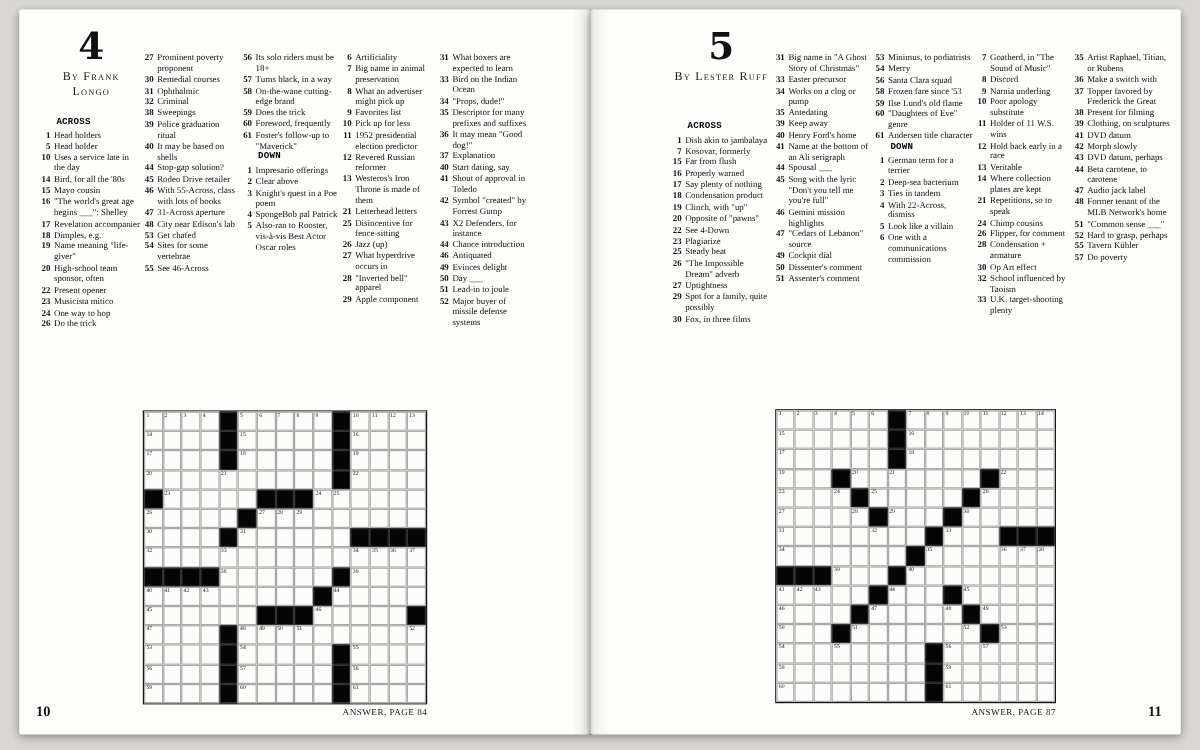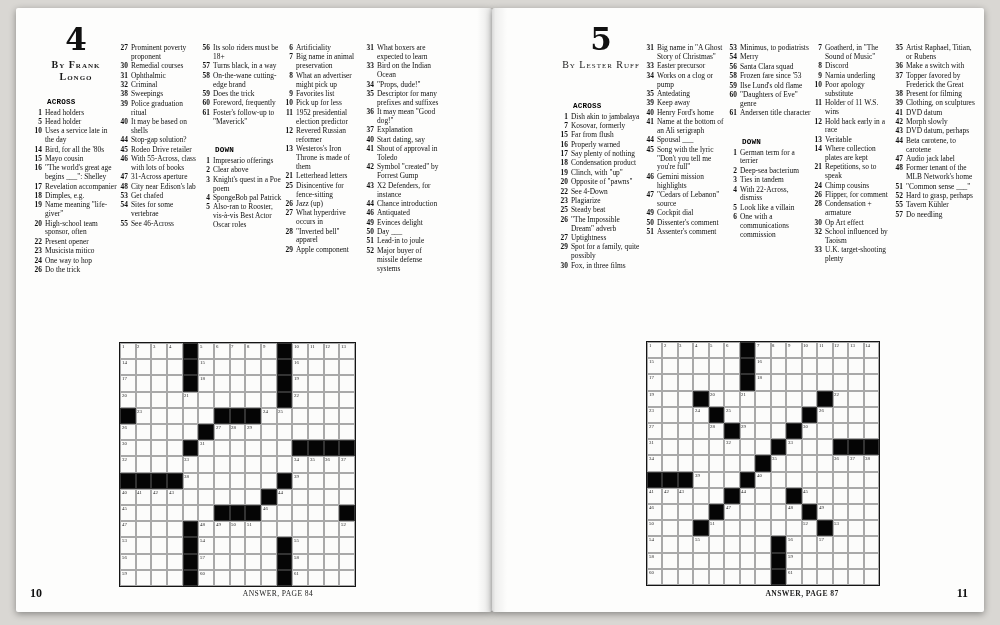--- a/index.html
+++ b/index.html
@@ -9,43 +9,43 @@
   .page-left { left:16px; width:476px; }
   .page-right { left:492px; width:492px; }
   .spine { position:absolute; left:477px; top:8px; width:30px; height:604px;
     background:linear-gradient(90deg, rgba(0,0,0,0) 0%, rgba(0,0,0,.07) 40%, rgba(0,0,0,.14) 50%, rgba(0,0,0,.06) 62%, rgba(0,0,0,0) 100%); }
   .abs { position:absolute; }
   .pz-header { text-align:center; }
   .pz-num { font-size:31px; font-weight:bold; line-height:30px; font-family:"DejaVu Serif", serif; color:#111; }
   .pz-by { margin-top:5px; font-variant:small-caps; letter-spacing:1px; font-size:10px; line-height:11.5px; color:#1a1a1a; }
   .clue-col { font-size:7.4px; line-height:1.2; color:#101010; }
   .list-label { font-family:Liberation Mono, monospace; font-weight:bold; font-size:7.6px; letter-spacing:.2px; margin:2px 0 1.5px 14px; color:#000; }
-  .list-label.mt { margin-top:20px; }
+  .list-label.mt { margin-top:1px; }
   .clue { display:flex; margin-bottom:.5px; }
   .cn { width:12px; min-width:12px; text-align:right; font-weight:bold; padding-right:3px; }
   .ct { flex:1; }
   .xw-grid { display:grid; border:1.6px solid #151515; background:#fff; }
   .cell { position:relative; border:0.5px solid #a9a9a9; background:#fcfcfb; }
   .cell.blk { background:#050505; border-color:#333; }
   .cellnum { position:absolute; top:0; left:0.5px; font-size:6px; line-height:6px; transform:scale(.8); transform-origin:0 0; color:#222; }
-  .answer-note { font-size:7.6px; letter-spacing:.4px; text-align:center; color:#222; }
+  .answer-note { font-size:7.6px; letter-spacing:.4px; text-align:right; color:#222; }
   .folio { font-size:12px; font-weight:bold; color:#111; }
 </style>
 </head>
 <body>
 
 <div class="stage">
 
   <div class="page page-left"></div>
   <div class="page page-right"></div>
   <div class="spine"></div>
 
   <div class="abs pz-header" style="left:30px; top:24px; width:92px;">
     <div class="pz-num">4</div>
-    <div class="pz-by" style="width:62px; margin-left:auto; margin-right:auto;font-weight:bold;">By Frank Longo</div>
+    <div class="pz-by" style="width:62px; margin-left:auto; margin-right:auto;">By Frank Longo</div>
   </div>
 
   <div class="abs clue-col" style="left:33px; top:96px; width:85px;">
       <div class="list-label">ACROSS</div>
       <div class="clue">
         <span class="cn">1</span>
         <span class="ct">Head holders</span>
       </div>
       <div class="clue">
         <span class="cn">5</span>
@@ -982,21 +982,21 @@
       <div class="clue">
         <span class="cn">52</span>
         <span class="ct">Hard to grasp, perhaps</span>
       </div>
       <div class="clue">
         <span class="cn">55</span>
         <span class="ct">Tavern Kühler</span>
       </div>
       <div class="clue">
         <span class="cn">57</span>
-        <span class="ct">Do needling</span>
+        <span class="ct">Do poverty</span>
       </div>
     </div>
 
   <div class="abs xw-grid" style="left: 646px; top: 341px; width: 234px; height: 245px; grid-template-columns: repeat(15, 1fr); grid-template-rows: repeat(15, 1fr);">
       <div class="cell">
         <span class="cellnum">1</span>
       </div>
       <div class="cell">
         <span class="cellnum">2</span>
       </div>
@@ -1336,16 +1336,16 @@
       <div class="cell">
         <span class="cellnum">61</span>
       </div>
       <div class="cell"></div>
       <div class="cell"></div>
       <div class="cell"></div>
       <div class="cell"></div>
       <div class="cell"></div>
     </div>
 
-  <div class="abs answer-note" style="left:724px; top:589px; width:156px;font-weight:bold;">ANSWER, PAGE 87</div>
+  <div class="abs answer-note" style="left:724px; top:589px; width:156px;">ANSWER, PAGE 87</div>
   <div class="abs folio" style="left:938px; top:586px; width:30px; text-align:right;">11</div>
 
 </div>
 
 </body></html>

